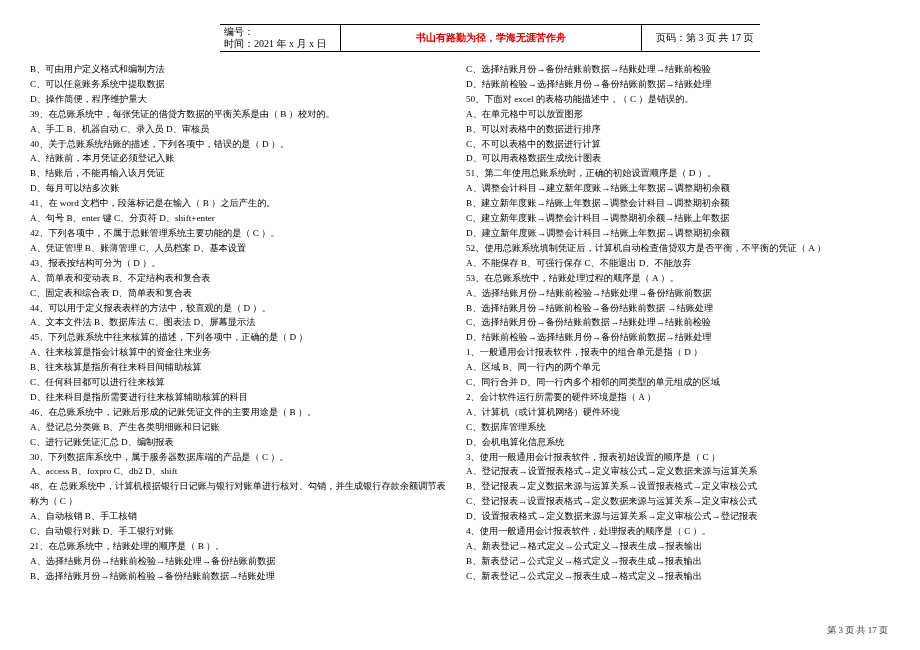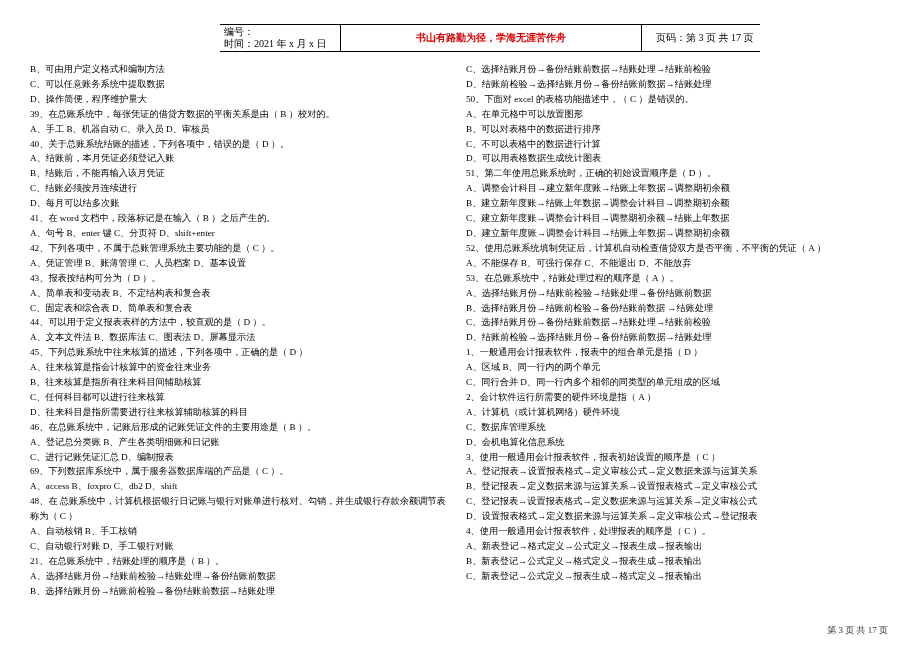--- a/index.html
+++ b/index.html
@@ -58,40 +58,39 @@
   <div class="cols">
     <div class="col" id="col-left">
         <p>B、可由用户定义格式和编制方法</p>
         <p>C、可以任意账务系统中提取数据</p>
         <p>D、操作简便，程序维护量大</p>
         <p>39、在总账系统中，每张凭证的借贷方数据的平衡关系是由（ B ）校对的。</p>
         <p>A、手工    B、机器自动    C、录入员    D、审核员</p>
         <p>40、关于总账系统结账的描述，下列各项中，错误的是（ D     ）。</p>
         <p>A、结账前，本月凭证必须登记入账</p>
         <p>B、结账后，不能再输入该月凭证</p>
-        <p>C、结账必须按月连续进行</p>
         <p>D、每月可以结多次账</p>
         <p>41、在 word 文档中，段落标记是在输入（  B  ）之后产生的。</p>
         <p>A、句号    B、enter 键    C、分页符    D、shift+enter</p>
         <p>42、下列各项中，不属于总账管理系统主要功能的是（  C   ）。</p>
         <p>A、凭证管理   B、账薄管理    C、人员档案    D、基本设置</p>
         <p>43、报表按结构可分为（ D   ）。</p>
         <p>A、简单表和变动表    B、不定结构表和复合表</p>
         <p>C、固定表和综合表    D、简单表和复合表</p>
         <p>44、可以用于定义报表表样的方法中，较直观的是（ D ）。</p>
         <p>A、文本文件法    B、数据库法    C、图表法    D、屏幕显示法</p>
         <p>45、下列总账系统中往来核算的描述，下列各项中，正确的是（  D    ）</p>
         <p>A、往来核算是指会计核算中的资金往来业务</p>
         <p>B、往来核算是指所有往来科目间辅助核算</p>
         <p>C、任何科目都可以进行往来核算</p>
         <p>D、往来科目是指所需要进行往来核算辅助核算的科目</p>
         <p>46、在总账系统中，记账后形成的记账凭证文件的主要用途是（ B ）。</p>
         <p>A、登记总分类账    B、产生各类明细账和日记账</p>
         <p>C、进行记账凭证汇总 D、编制报表</p>
-        <p>69、下列数据库系统中，属于服务器数据库端的产品是（  C    ）。</p>
+        <p>30、下列数据库系统中，属于服务器数据库端的产品是（  C    ）。</p>
         <p>A、access    B、foxpro    C、db2    D、shift</p>
         <p>48、在 总账系统中，计算机根据银行日记账与银行对账单进行核对、勾销，并生成银行存款余额调节表</p>
         <p>称为（ C  ）</p>
         <p>A、自动核销       B、手工核销</p>
         <p>C、自动银行对账   D、手工银行对账</p>
         <p>21、在总账系统中，结账处理的顺序是（ B    ）。</p>
         <p>A、选择结账月份→结账前检验→结账处理→备份结账前数据</p>
         <p>B、选择结账月份→结账前检验→备份结账前数据→结账处理</p>
       </div>
     <div class="col" id="col-right">

